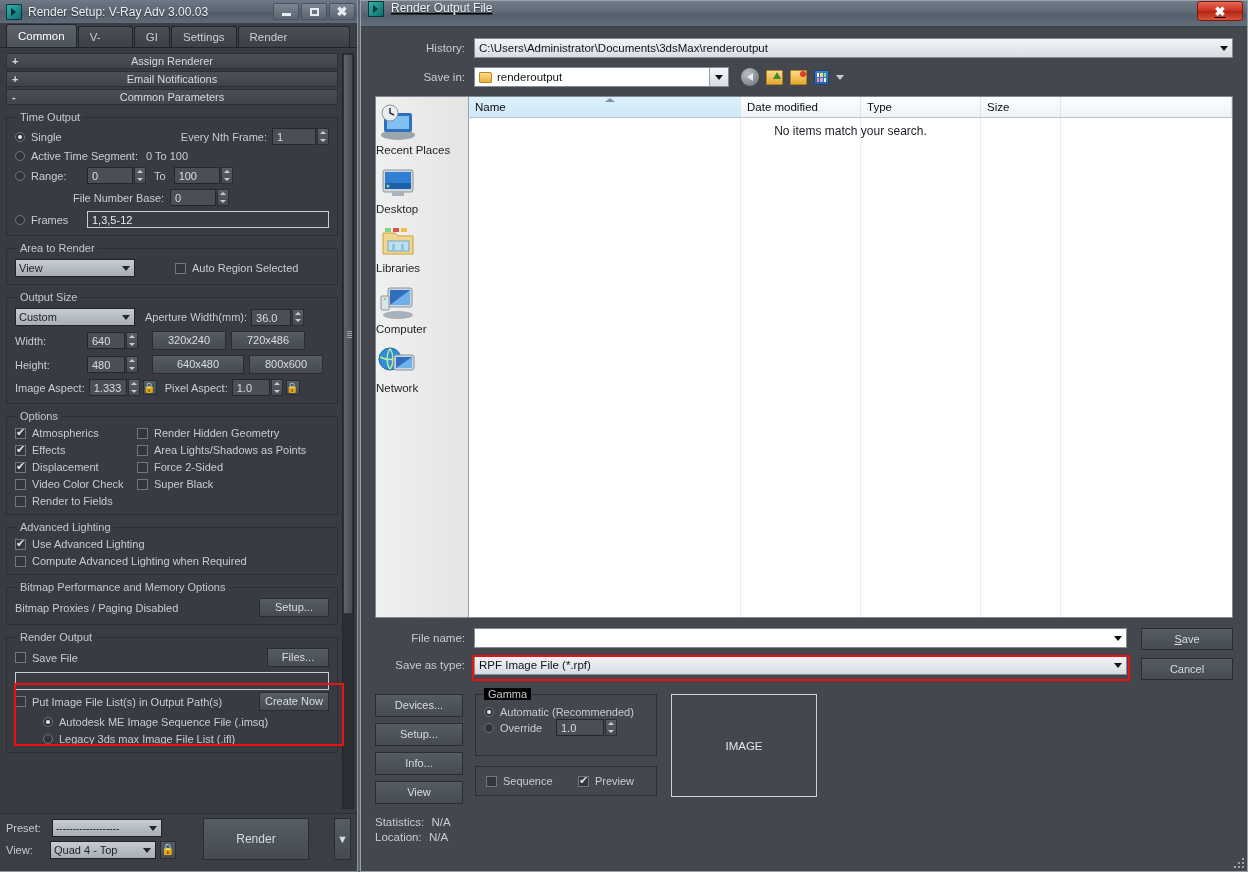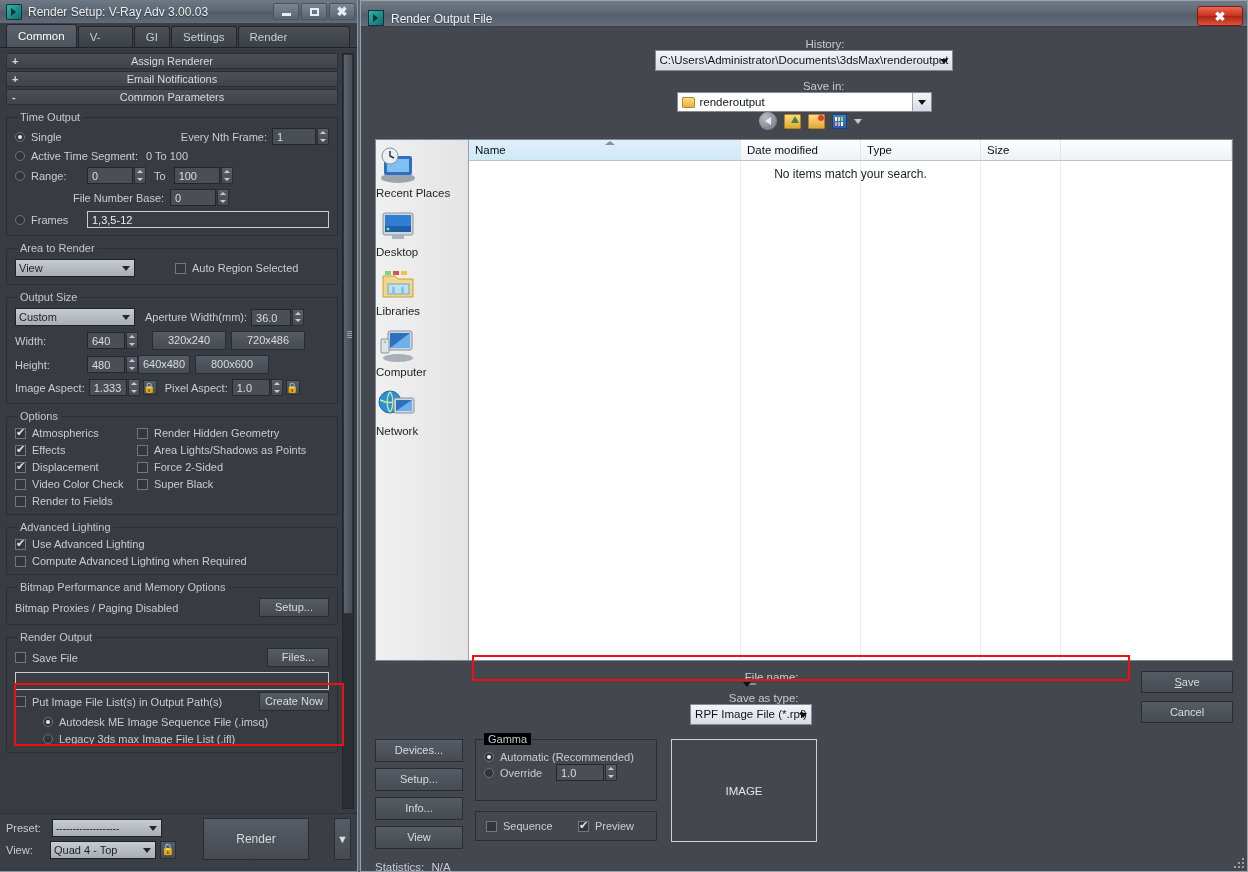--- a/index.html
+++ b/index.html
@@ -210,22 +210,23 @@
 
   
   #rof {
     position: absolute; left: 360px; top: 0; width: 888px; height: 872px;
     background: #44484e;
     border: 1px solid #9aa2ac;
   }
   #rof-titlebar {
     height: 26px;
     background: linear-gradient(to bottom,#717c88 0%,#5f6975 45%,#555f6b 55%,#646e7a 100%);
-    display: flex; align-items: flex-end; padding: 0 4px 0 7px;
+    display: flex; align-items: flex-start; padding: 0 4px 0 7px;
     border-bottom: 1px solid #3a4049;
+    text-decoration: underline;
   }
   #rof-titlebar .tb-icon {
     width: 16px; height: 16px; margin-right: 7px; flex:none;
     background: linear-gradient(135deg,#2fb3a8,#0f6d72);
     border: 1px solid #10343a; position: relative;
   }
   #rof-titlebar .tb-icon:after {
     content:""; position:absolute; left:4px; top:3px; width:0;height:0;
     border-left:5px solid #0a3136; border-top:4px solid transparent; border-bottom:4px solid transparent;
   }
@@ -233,21 +234,21 @@
   #rof-close {
     width: 46px; height: 20px;
     background: linear-gradient(to bottom,#e96a5a,#c9301c 50%,#b02412 51%,#d8543f);
     border: 1px solid #7d1a0c; border-radius: 3px;
     display:flex;align-items:center;justify-content:center;
     color:#fff; font-weight:bold; font-size:13px;
     cursor: default;
   }
   #rof-body { position:absolute; left:0; top:27px; right:0; bottom:0; padding: 10px 14px 0 14px; }
 
-  .rof-row { display:flex; align-items:center; margin-bottom: 9px; flex-direction: column; }
+  .rof-row { display:flex; align-items:center; margin-bottom: 9px; }
   .rof-lbl { color:#c7cbd2; font-size:11.5px; text-align:right; width:90px; margin-right:9px; }
   .winfield {
     background:#ffffff; border:1px solid #828c99;
     color:#10131a; font-size:11.5px; height:20px; line-height:19px;
     padding: 0 4px; position:relative; cursor:text;
   }
   .winfield .arrow {
     position:absolute; right:4px; top:50%; margin-top:-2px; width:0;height:0;
     border-left:4px solid transparent;border-right:4px solid transparent;border-top:5px solid #111;
   }
@@ -439,21 +440,21 @@
             <span class="btn" style="width:74px;margin-left:14px">320x240</span>
             <span class="btn" style="width:74px;margin-left:5px">720x486</span>
           </div>
           <div class="row">
             <span class="lbl" style="width:72px">Height:</span>
             <span class="field" style="width:38px">480</span>
             <span class="spin">
                 <i class="up"></i>
                 <i class="dn"></i>
               </span>
-            <span class="btn" style="width:52px;">640x480</span>
+            <span class="btn" style="width:92px;margin-left:14px">640x480</span>
             <span class="btn" style="width:74px;margin-left:5px">800x600</span>
           </div>
           <div class="row" style="margin-bottom:0">
             <span class="lbl">Image Aspect:</span>
             <span class="field" style="width:38px;margin-left:4px">1.333</span>
             <span class="spin">
                 <i class="up"></i>
                 <i class="dn"></i>
               </span>
             <span class="btn" style="width:14px;height:15px;margin-left:3px;color:#6f7bd6;font-size:10px;line-height:13px">🔒</span>

